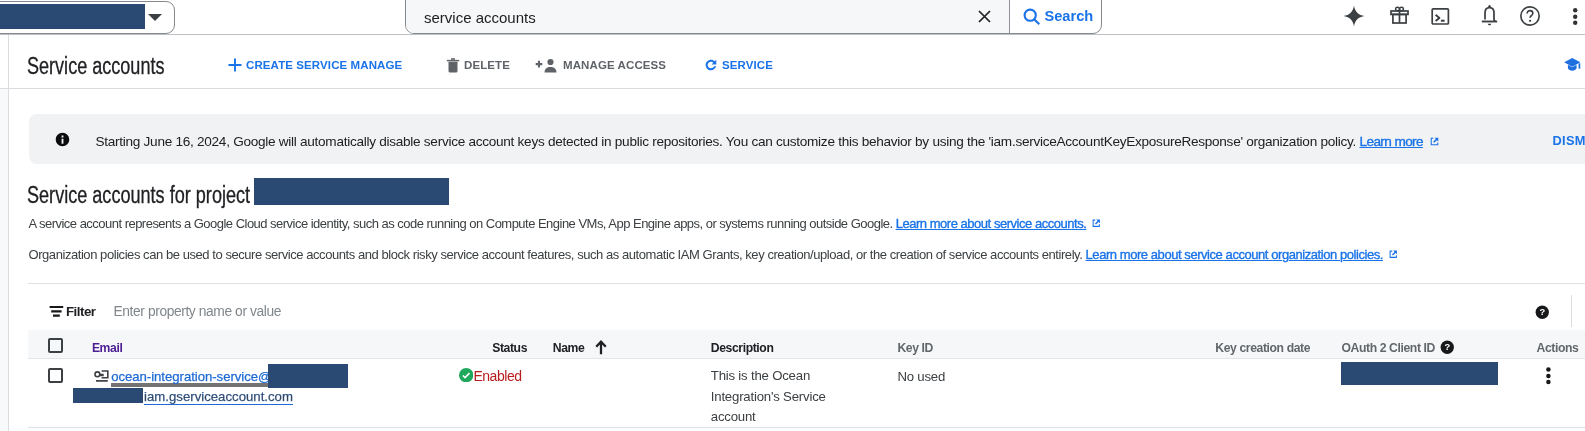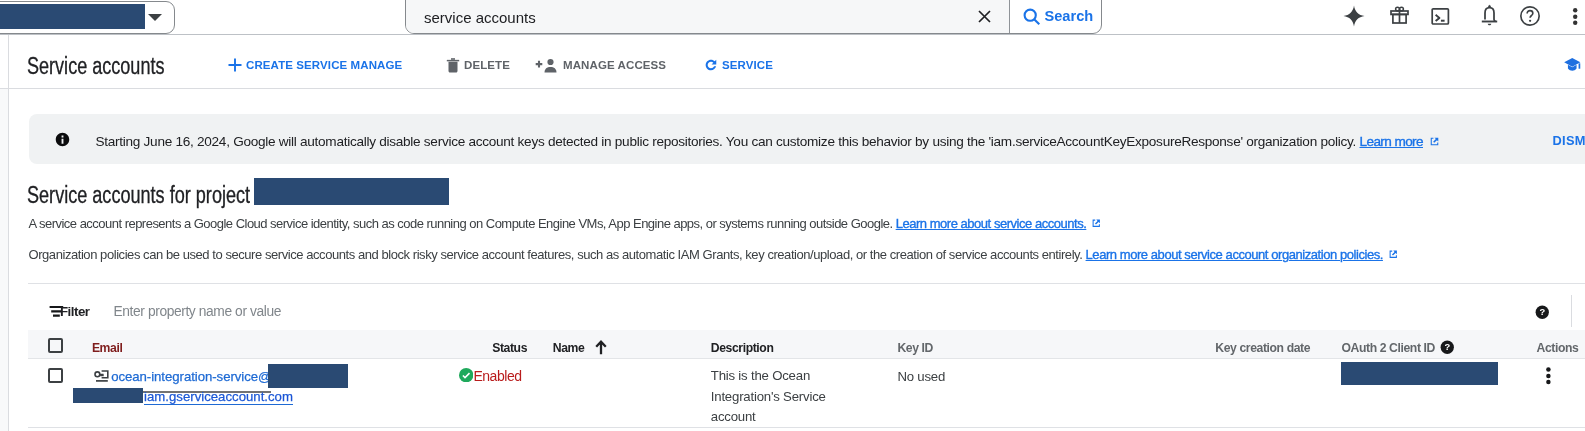--- a/index.html
+++ b/index.html
@@ -117,33 +117,33 @@
     </svg></div>
 
 <div class="abs" id="p2" style="left:28.5px;top:247.8px;font-size:13px;line-height:14px;color:#3c4043;letter-spacing:-0.44px;white-space:nowrap;">Organization policies can be used to secure service accounts and block risky service account features, such as automatic IAM Grants, key creation/upload, or the creation of service accounts entirely. <span id="lm2" class="blue" style="text-decoration:underline;-webkit-text-stroke:0.35px #1a73e8;letter-spacing:-0.44px;">Learn more about service account organization policies.</span><span style="display:inline-block;width:4px;"></span><svg style="display:inline-block;vertical-align:-2px;" width="12.5" height="12.5" viewBox="0 0 24 24">
       <path d="M5 5 H10 V7 H7 V17 H17 V14 H19 V19 H5 Z M12 5 H19 V12 L16.5 9.5 L11.5 14.5 L9.5 12.5 L14.5 7.5 Z" fill="#1a73e8"></path>
     </svg></div>
 
 <div class="abs" style="left:28px;top:283.2px;width:1557px;height:1px;background:#dfe1e5;"></div>
 <svg class="abs" style="left:49px;top:304.5px;" width="15" height="13" viewBox="0 0 15 13">
     <path d="M0.6 2 H14.2 M2.2 6.3 H12.6 M4 10.6 H10.8" stroke="#17181a" stroke-width="2.2"></path>
   </svg>
-<div class="abs" id="flabel" style="left:60px;top:305px;font-size:13.3px;line-height:13px;font-weight:bold;color:#202124;letter-spacing:-0.5px;">Filter</div>
+<div class="abs" id="flabel" style="left:66px;top:305px;font-size:13.3px;line-height:13px;font-weight:bold;color:#202124;letter-spacing:-0.5px;">Filter</div>
 <div class="abs" id="fph" style="left:113.5px;top:305px;font-size:13.8px;line-height:13px;color:#80868b;letter-spacing:-0.4px;">Enter property name or value</div>
 <svg class="abs" style="left:1535px;top:304.8px;" width="14.5" height="14.5" viewBox="0 0 24 24">
     <circle cx="12" cy="12" r="11" fill="#17181a"></circle>
     <text x="12" y="17" text-anchor="middle" font-family="Liberation Sans" font-size="15.5" font-weight="bold" fill="#fff">?</text>
   </svg>
 <div class="abs" style="left:1571px;top:295px;width:1px;height:32px;background:#dadce0;"></div>
 
 <div class="abs" style="left:28px;top:330px;width:1557px;height:28.4px;background:#f6f7f9;"></div>
 <div class="abs" style="left:28px;top:358.2px;width:1557px;height:1px;background:#e3e5e8;"></div>
 
 <div class="abs" style="left:48px;top:338px;width:15.2px;height:15.2px;border:2.1px solid #3c4043;border-radius:2px;"></div>
-<div class="abs hc" id="hEmail" style="left:91.9px;top:342px;font-size:12.2px;line-height:12px;font-weight:bold;color:#7f1d1d;letter-spacing:-0.4px;">Email</div>
+<div class="abs hc" id="hEmail" style="left:91.9px;top:342px;font-size:12.2px;line-height:12px;font-weight:bold;color:#4c1d95;letter-spacing:-0.4px;">Email</div>
 <div class="abs hc" style="left:457.2px;top:342px;font-size:12.2px;line-height:12px;font-weight:bold;color:#202124;letter-spacing:-0.4px;margin-left:35px;">Status</div>
 <div class="abs hc" style="left:552.8px;top:342px;font-size:12.2px;line-height:12px;font-weight:bold;color:#202124;letter-spacing:-0.4px;">Name</div>
 <svg class="abs" style="left:592.5px;top:339px;" width="16" height="16" viewBox="0 0 16 16">
     <path d="M8 15.2 V3 M3.2 7.8 L8 2.7 L12.8 7.8" stroke="#202124" stroke-width="2.3" fill="none"></path>
   </svg>
 <div class="abs hc" style="left:710.8px;top:342px;font-size:12.2px;line-height:12px;font-weight:bold;color:#202124;letter-spacing:-0.4px;">Description</div>
 <div class="abs hc" style="left:897.4px;top:342px;font-size:12.2px;line-height:12px;font-weight:bold;color:#63676b;letter-spacing:-0.4px;">Key ID</div>
 <div class="abs hc" style="left:1215.3px;top:342px;font-size:12.2px;line-height:12px;font-weight:bold;color:#63676b;letter-spacing:-0.4px;">Key creation date</div>
 <div class="abs hc" style="left:1341.5px;top:342px;font-size:12.2px;line-height:12px;font-weight:bold;color:#63676b;letter-spacing:-0.4px;">OAuth 2 Client ID</div>
 <svg class="abs" style="left:1440px;top:340px;" width="14.5" height="14.5" viewBox="0 0 24 24">
@@ -152,24 +152,24 @@
   </svg>
 <div class="abs hc" id="hAct" style="left:1536.5px;top:342px;font-size:12.2px;line-height:12px;font-weight:bold;color:#63676b;letter-spacing:-0.4px;">Actions</div>
 
 <div class="abs" style="left:48px;top:367.6px;width:15.2px;height:15.2px;border:2.1px solid #3c4043;border-radius:2px;"></div>
 <svg class="abs" style="left:93.5px;top:369.5px;" width="15" height="14" viewBox="0 0 15 14">
     <circle cx="3.4" cy="4.3" r="2.4" stroke="#3c4043" stroke-width="1.6" fill="none"></circle>
     <path d="M5.8 4.3 H9.5 M6.7 4.3 V6.2 M7.9 4.3 V6.2 M9.1 4.3 V6.2" stroke="#3c4043" stroke-width="1.2"></path>
     <path d="M7.6 1 H13.8 V7.7 H7.6" stroke="#3c4043" stroke-width="1.6" fill="none"></path>
     <path d="M2 10.9 H13.8" stroke="#3c4043" stroke-width="1.7"></path>
   </svg>
-<div class="abs" id="link1" style="left:111.2px;top:370px;font-size:13.2px;line-height:13px;color:#1e6ad4;-webkit-text-stroke:0.25px #1e6ad4;letter-spacing:-0.05px;border-bottom:2px solid #737373;padding-bottom:8px;">ocean-integration-service@</div>
+<div class="abs" id="link1" style="left:111.2px;top:370px;font-size:13.2px;line-height:13px;color:#1e6ad4;-webkit-text-stroke:0.25px #1e6ad4;letter-spacing:-0.05px;border-bottom:4px solid #737373;padding-bottom:0;">ocean-integration-service@</div>
 <div class="navy" style="left:268px;top:364px;width:79.5px;height:23.5px;"></div>
 <div class="navy" style="left:73.3px;top:387.5px;width:69.6px;height:15.5px;"></div>
-<div class="abs" id="link2" style="left:144.1px;top:389.5px;font-size:13.2px;line-height:13px;color:#1d4ed8;-webkit-text-stroke:0.25px #1e6ad4;letter-spacing:0px;border-bottom:1px solid #1e6ad4;padding-bottom:1.2px;">iam.gserviceaccount.com</div>
+<div class="abs" id="link2" style="left:144.1px;top:389.5px;font-size:13.2px;line-height:13px;color:#404040;-webkit-text-stroke:0.25px #1e6ad4;letter-spacing:0px;border-bottom:1px solid #1e6ad4;padding-bottom:1.2px;">iam.gserviceaccount.com</div>
 
 <svg class="abs" style="left:458.9px;top:367.9px;" width="14.4" height="14.4" viewBox="0 0 24 24">
     <circle cx="12" cy="12" r="12" fill="#1fa95c"></circle>
     <path d="M6.5 12.5 L10 16 L17.5 8.5" stroke="#fff" stroke-width="2.6" fill="none"></path>
   </svg>
 <div class="abs" id="enab" style="left:473.4px;top:370.3px;font-size:14px;line-height:13px;color:#b91c1c;letter-spacing:-0.45px;">Enabled</div>
 
 <div class="abs" id="desc" style="left:710.8px;top:365.8px;font-size:13.2px;line-height:20.85px;color:#3c4043;letter-spacing:-0.2px;">This is the Ocean<br>Integration's Service<br>account</div>
 <div class="abs" id="nokeys" style="left:897.4px;top:370.3px;font-size:13.2px;line-height:13px;color:#3c4043;letter-spacing:-0.2px;">No used</div>
 

